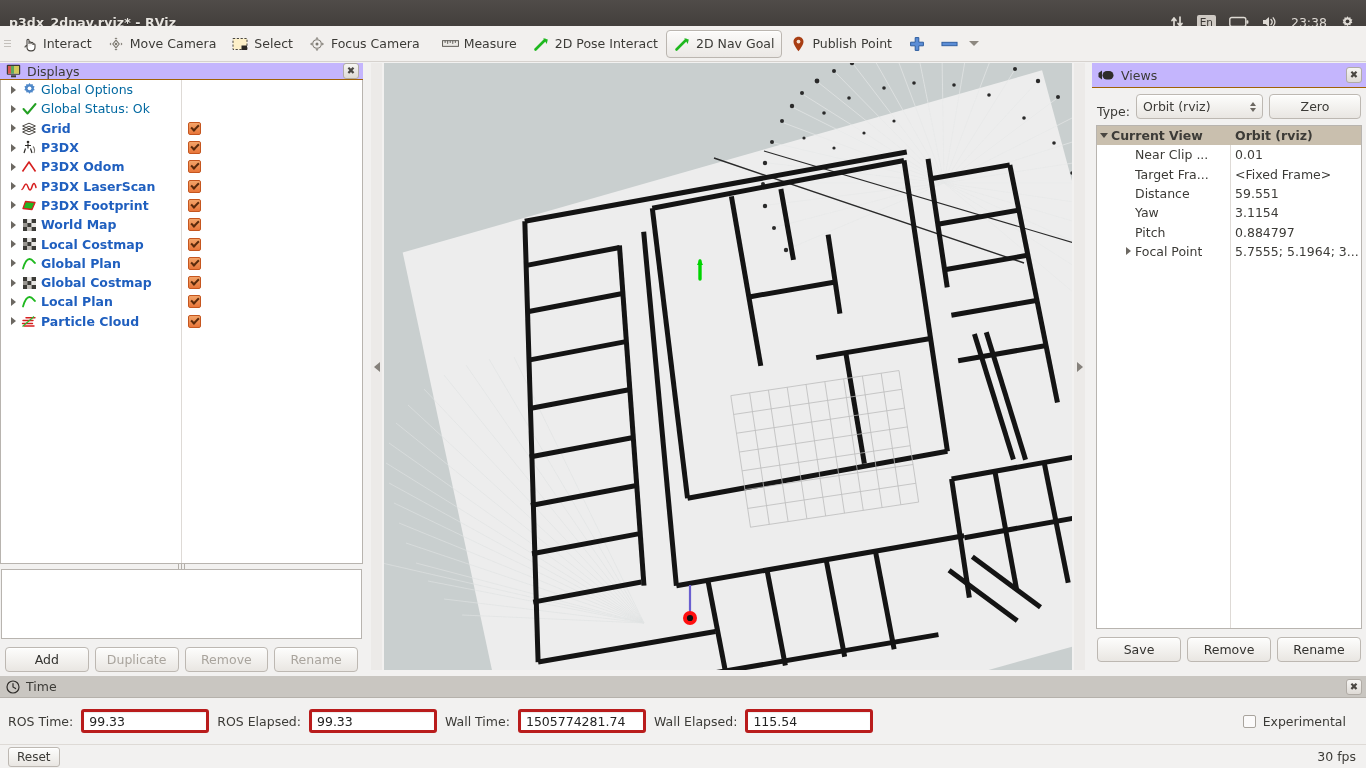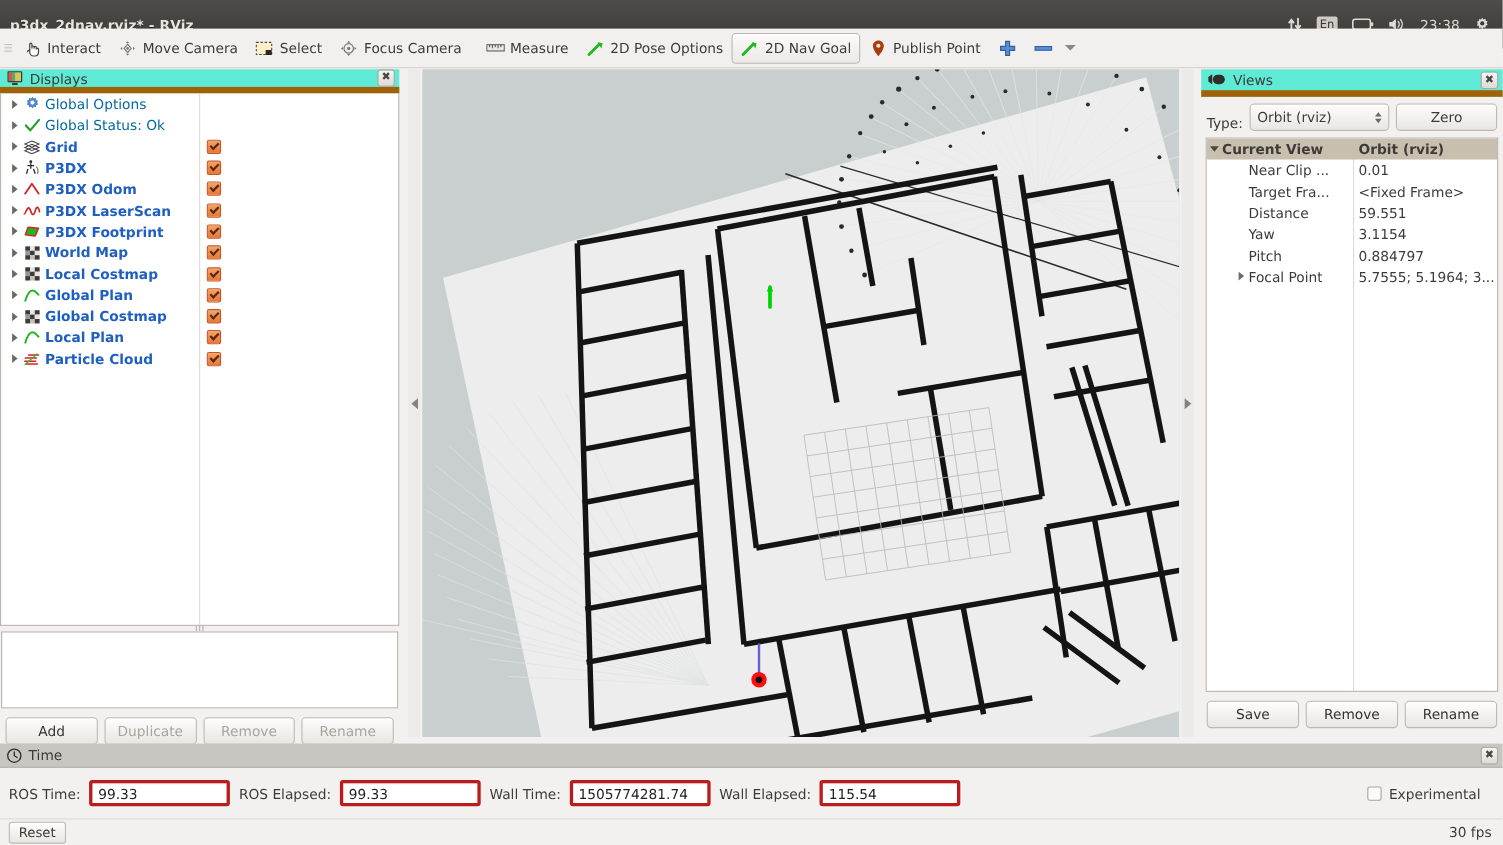--- a/index.html
+++ b/index.html
@@ -62,24 +62,24 @@
   .tb-ico { width: 17px; height: 17px; display: inline-flex; align-items: center; justify-content: center; }
   .tb-sep { width: 6px; }
   .caret-dn {
     width: 0; height: 0;
     border-left: 5px solid transparent; border-right: 5px solid transparent;
     border-top: 5px solid #8d8880; margin-left: 6px;
   }
 
   
   .panel-title {
-    height: 25px; background: #5eead4;
+    height: 25px; background: #c4b5fd;
     display: flex; align-items: center; gap: 6px;
     padding: 0 4px 0 6px;
-    border-bottom: 6px solid #a16207;
+    border-bottom: 1px solid #a16207;
     font-size: 12.5px; color: #3b3a36;
   }
   .panel-close {
     margin-left: auto; width: 16px; height: 16px;
     border-radius: 3px;
     background: linear-gradient(to bottom,#f6f5f3,#dedad5);
     border: 1px solid #b0aba5;
     display: flex; align-items: center; justify-content: center;
     font-size: 10px; color: #4a4742; line-height: 1;
   }
@@ -338,21 +338,21 @@
     <span>Measure</span>
   </div>
 
   <div class="tb-btn">
     <span class="tb-ico">
       <svg width="17" height="16" viewBox="0 0 17 16">
           <path d="M2.5 13.5L12 4" stroke="#1fb81f" stroke-width="2.6" stroke-linecap="round"></path>
           <path d="M10.2 2.3l4.6 1.1-1.1 4.6z" fill="#1fb81f"></path>
         </svg>
     </span>
-    <span>2D Pose Options</span>
+    <span>2D Pose Interact</span>
   </div>
 
   <div class="tb-btn active">
     <span class="tb-ico">
       <svg width="17" height="16" viewBox="0 0 17 16">
           <path d="M2.5 13.5L12 4" stroke="#1fb81f" stroke-width="2.6" stroke-linecap="round"></path>
           <path d="M10.2 2.3l4.6 1.1-1.1 4.6z" fill="#1fb81f"></path>
         </svg>
     </span>
     <span>2D Nav Goal</span>

